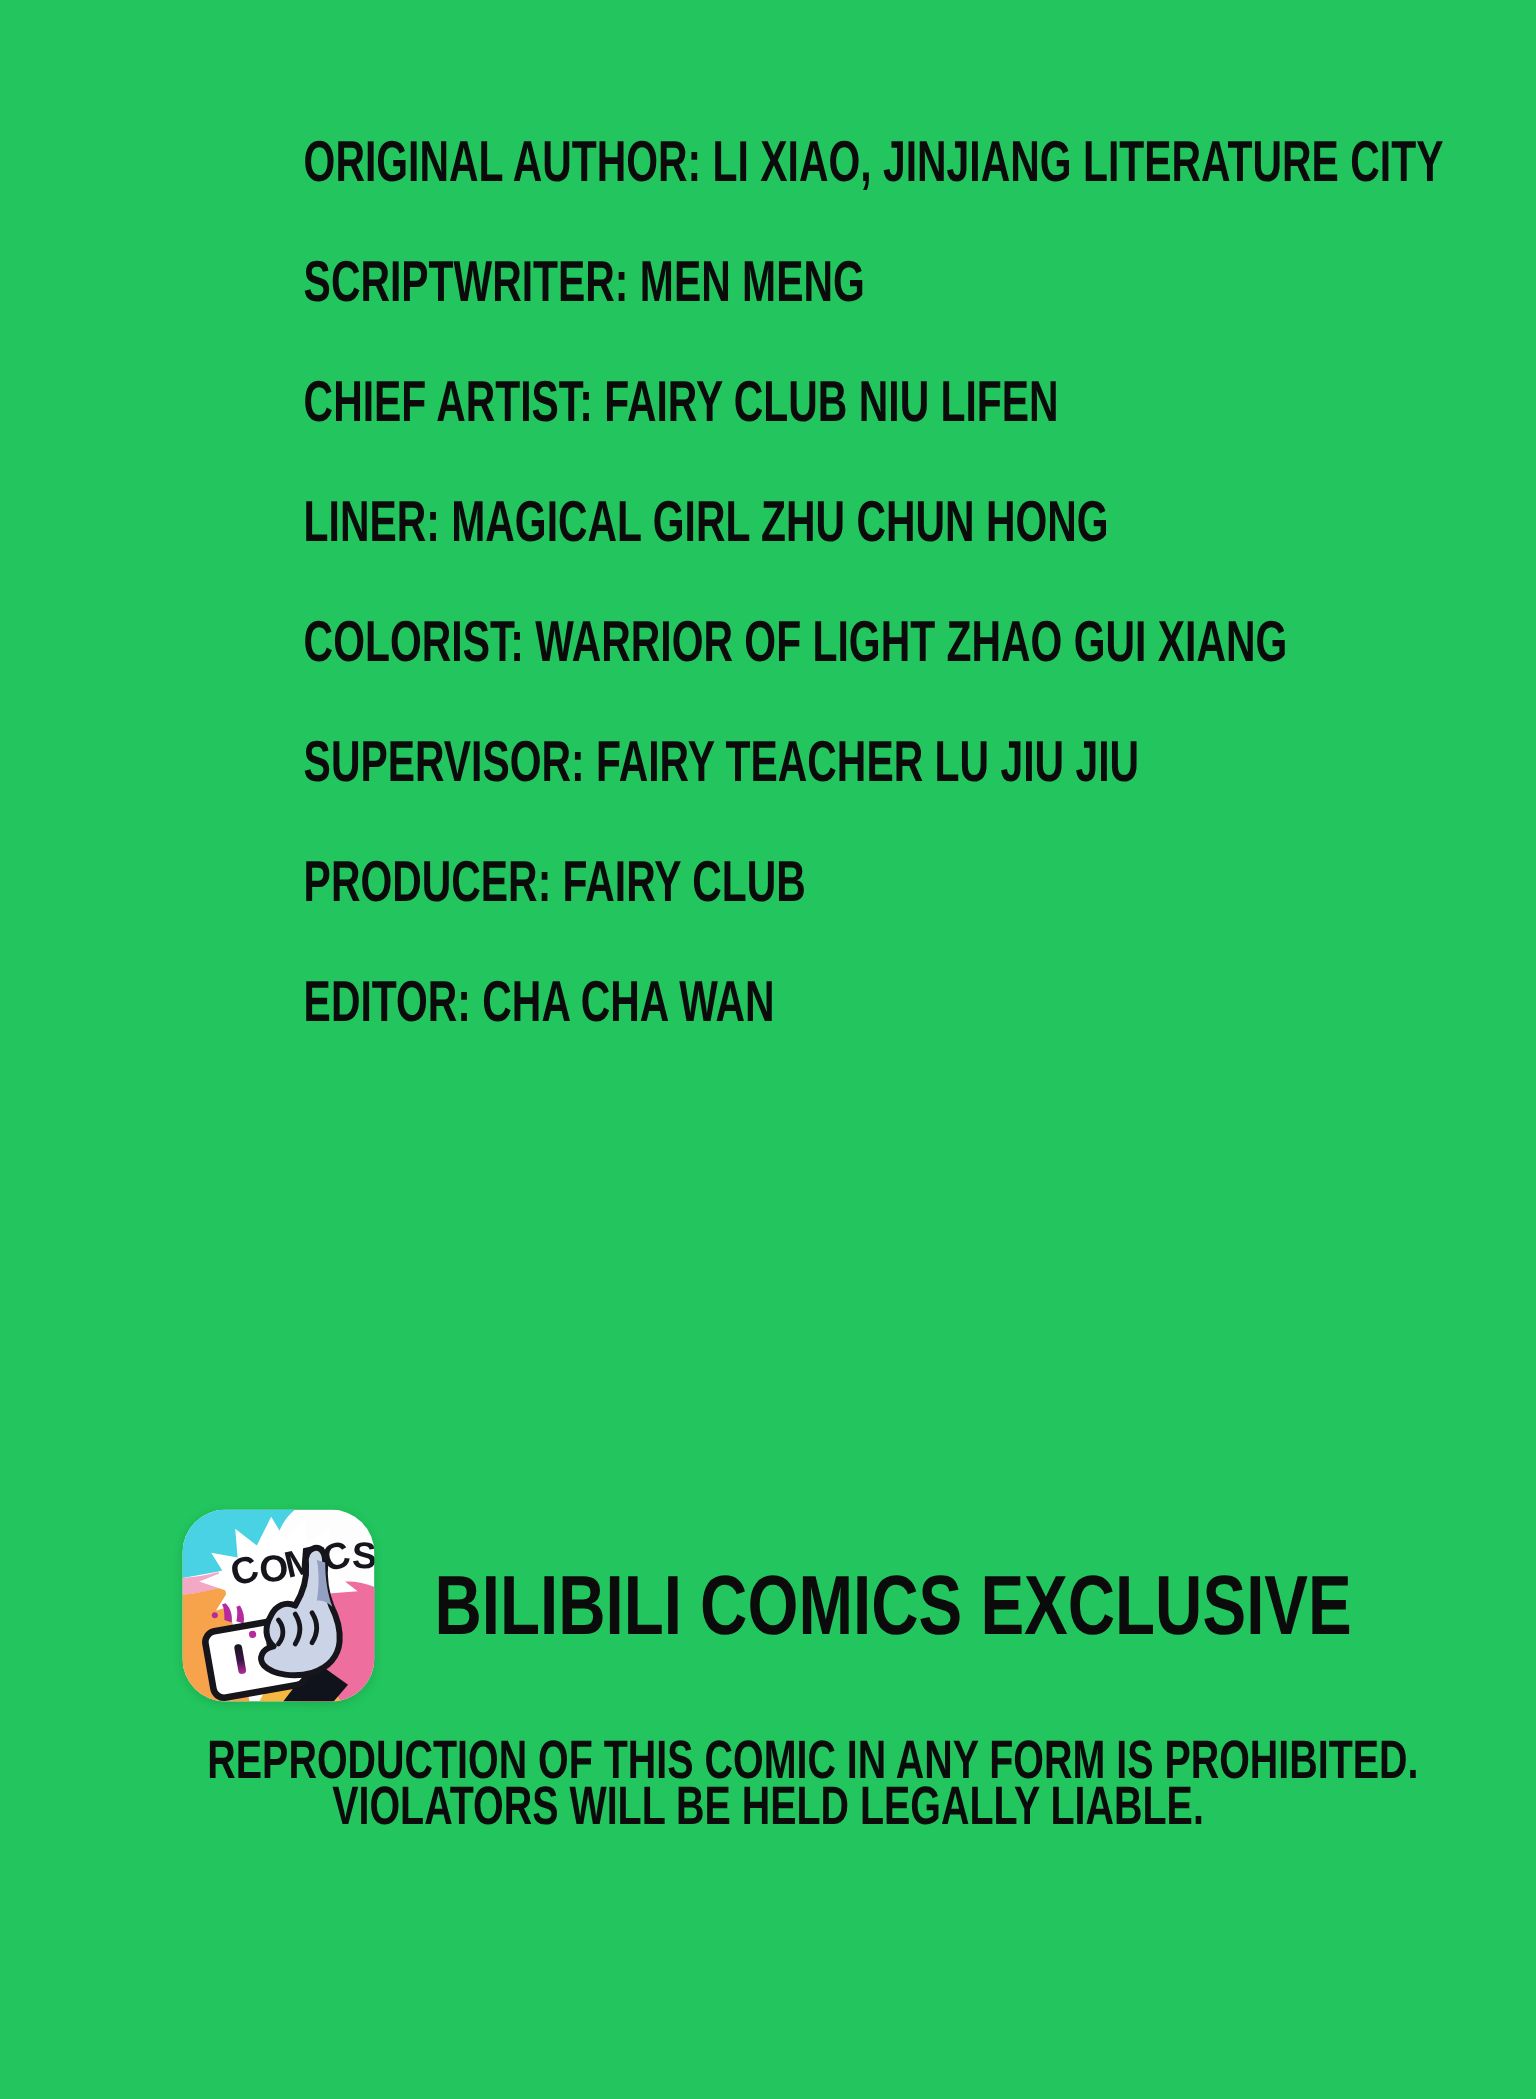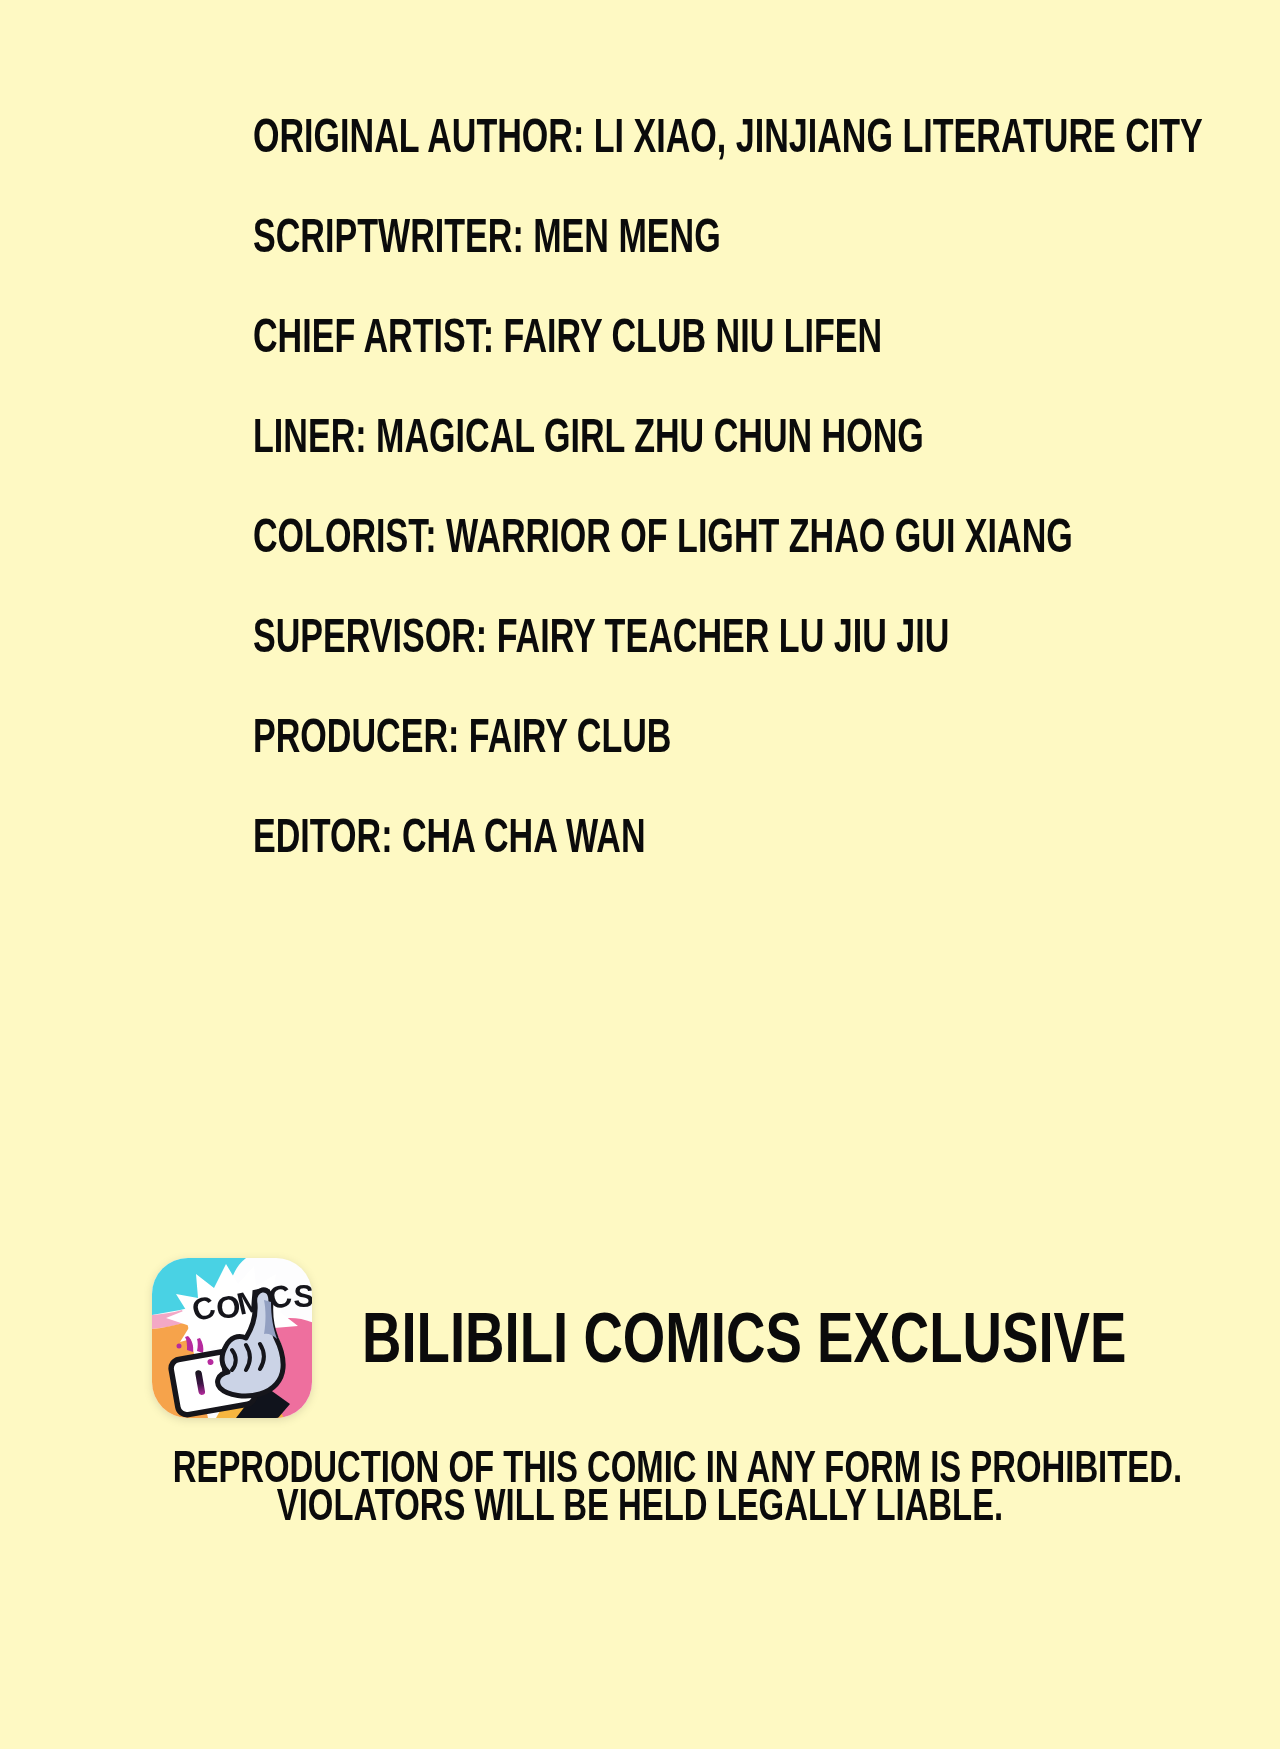--- a/index.html
+++ b/index.html
@@ -3,21 +3,21 @@
 <meta charset="utf-8">
 <style>
   html,body{margin:0;padding:0;}
   body{
     width:1280px;height:1749px;
     background:#ffffff;
     font-family:"Liberation Sans", sans-serif;
     position:relative;
     overflow:hidden;
   }
-  .page{position:absolute;inset:0;background:#fef9c3;}
+  .page{position:absolute;inset:0;background:#22c55e;}
 
   
   .credits{
     position:absolute;
     left:253px;
     top:112px;
   }
   .credit-line{
     font-size:48px;
     line-height:48px;

